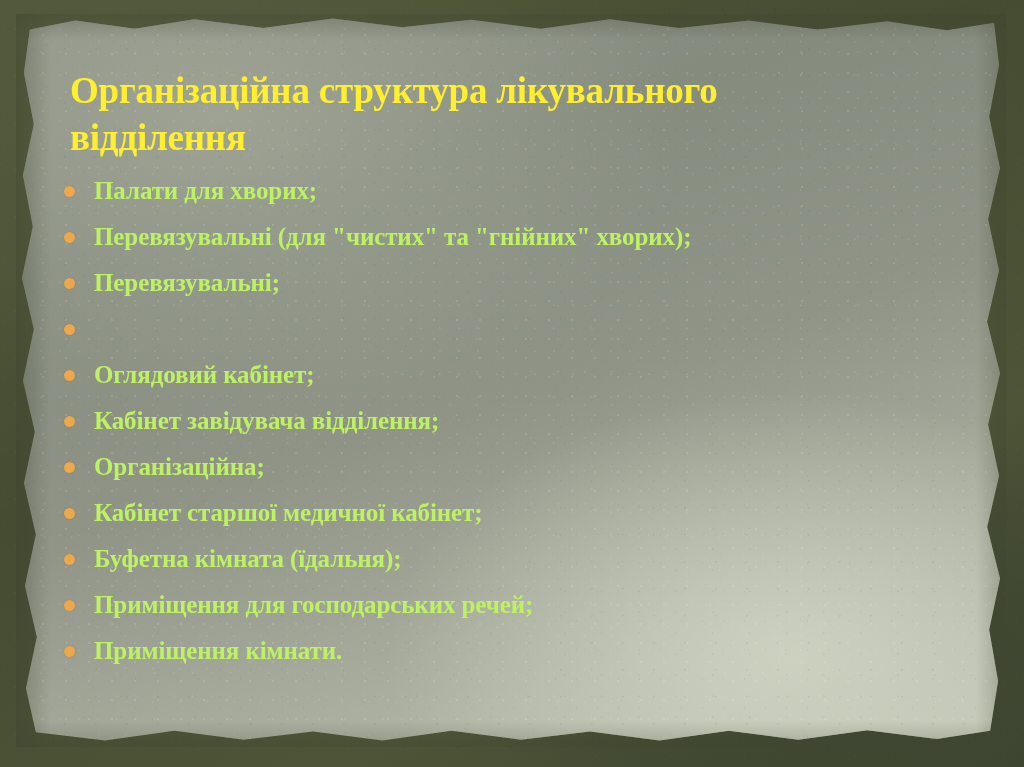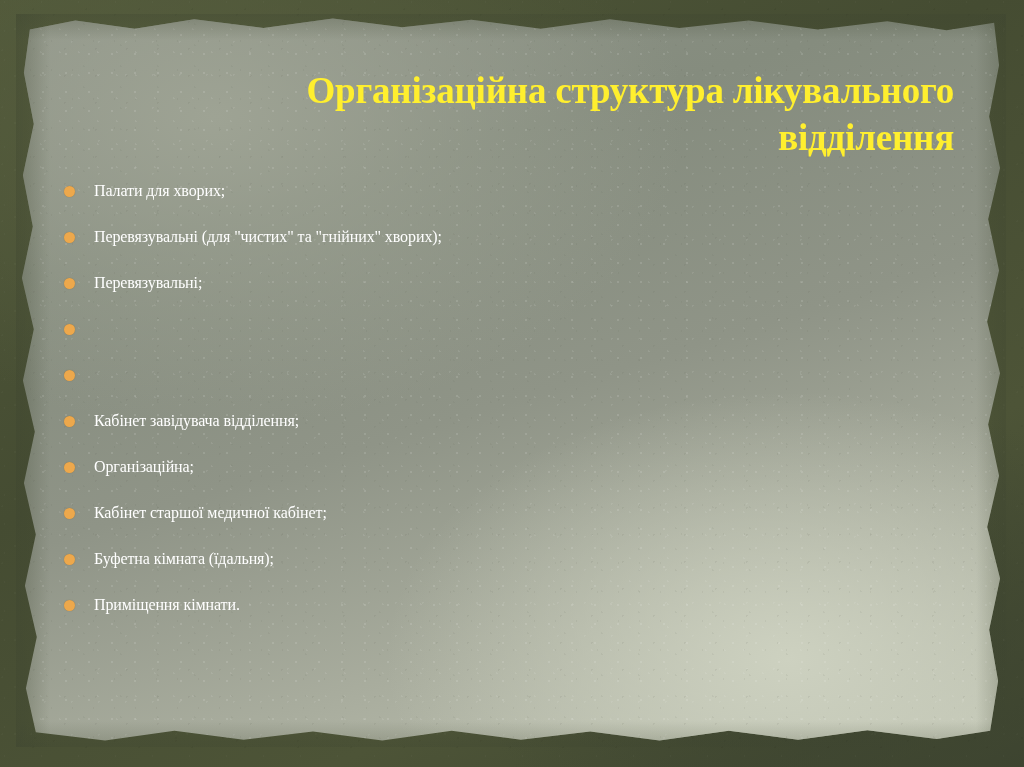--- a/index.html
+++ b/index.html
@@ -110,21 +110,21 @@
   .content {
     position: absolute;
     inset: 0;
   }
 
   .slide-title {
     position: absolute;
     left: 70px;
     top: 42px;
     width: 884px;
-    text-align: right;
+    text-align: left;
     color: #ffef2e;
     font-size: 37px;
     font-weight: bold;
     line-height: 47px;
     letter-spacing: -0.2px;
   }
   .slide-title .line {
     display: block;
     white-space: nowrap;
   }
@@ -150,23 +150,23 @@
     left: 8px;
     top: 50%;
     width: 11px;
     height: 11px;
     margin-top: -5px;
     border-radius: 50%;
     background: #eda84c;
     box-shadow: 0 0 1px rgba(120,80,20,.5);
   }
   .item-text {
-    color: #ffffff;
-    font-size: 16px;
-    font-weight: normal;
+    color: #bef264;
+    font-size: 25px;
+    font-weight: bold;
     line-height: 28px;
     white-space: nowrap;
     letter-spacing: -0.1px;
   }
 </style>
 </head>
 <body>
 
 <div class="slide">
 
@@ -195,36 +195,41 @@
       </li>
       <li>
         <span class="dot"></span>
         <span class="item-text">Перевязувальні;</span>
       </li>
       <li>
         <span class="dot"></span>
       </li>
       <li>
         <span class="dot"></span>
+        <span class="item-text">Оглядовий кабінет;</span>
       </li>
       <li>
         <span class="dot"></span>
         <span class="item-text">Кабінет завідувача відділення;</span>
       </li>
       <li>
         <span class="dot"></span>
         <span class="item-text">Організаційна;</span>
       </li>
       <li>
         <span class="dot"></span>
         <span class="item-text">Кабінет старшої медичної кабінет;</span>
       </li>
       <li>
         <span class="dot"></span>
         <span class="item-text">Буфетна кімната (їдальня);</span>
+      </li>
+      <li>
+        <span class="dot"></span>
+        <span class="item-text">Приміщення для господарських речей;</span>
       </li>
       <li>
         <span class="dot"></span>
         <span class="item-text">Приміщення кімнати.</span>
       </li>
     </ul>
 
   </div>
 </div>
 

